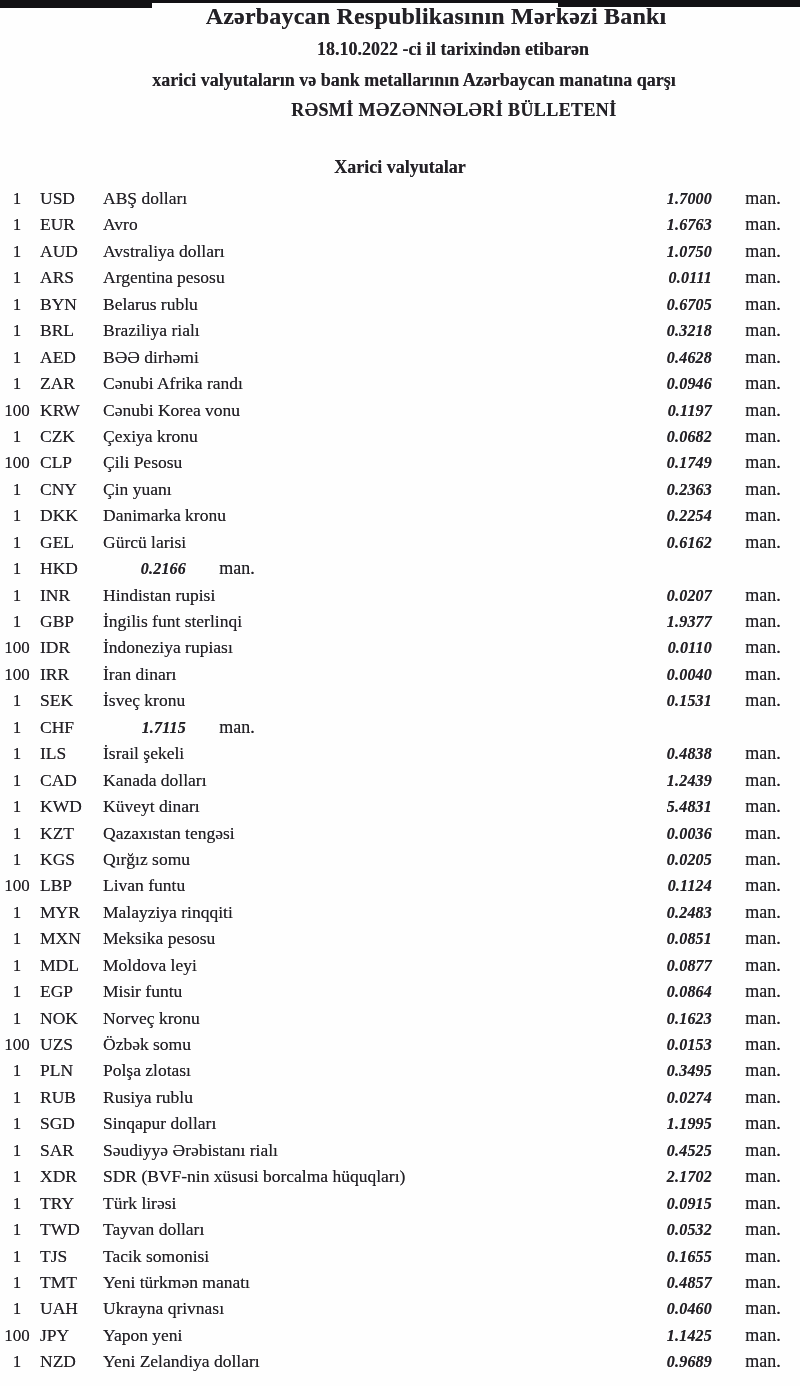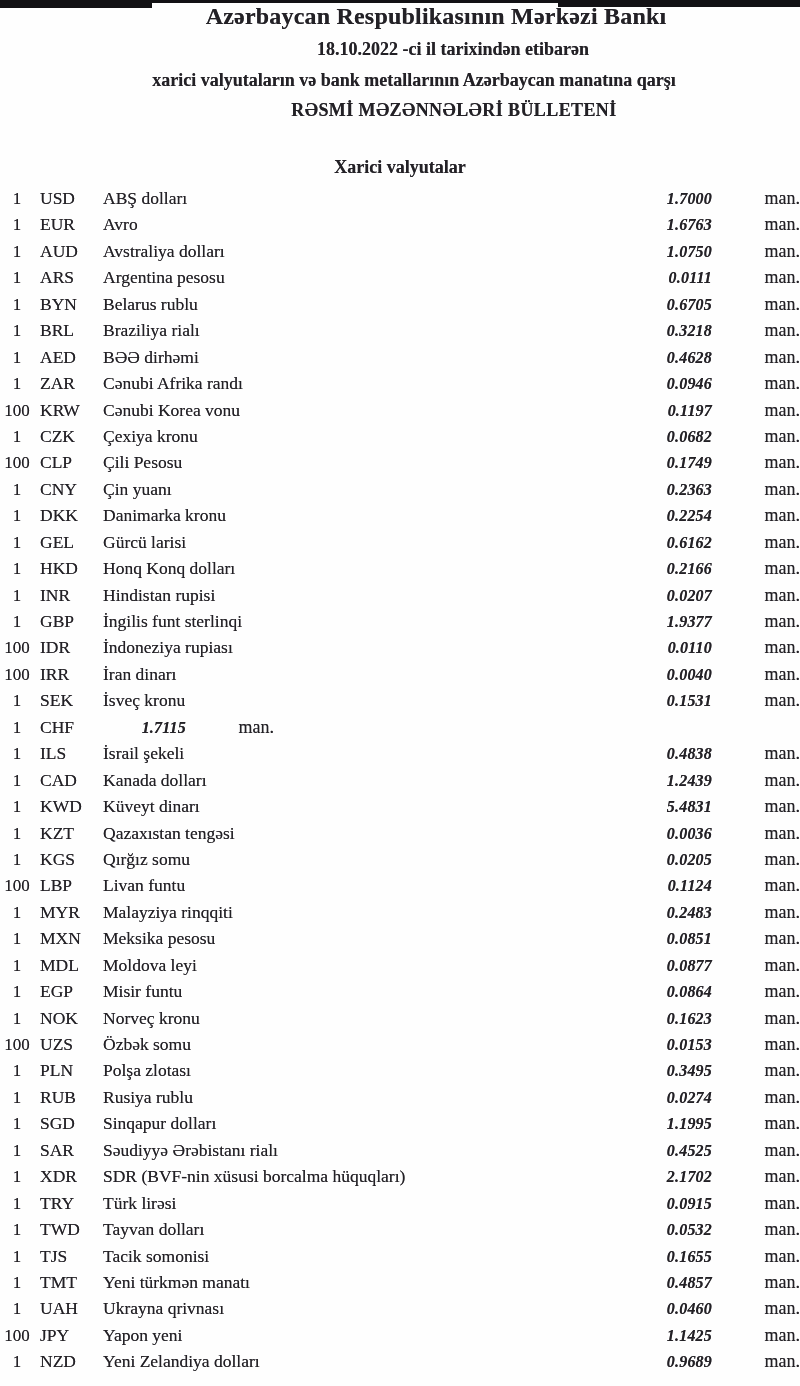--- a/index.html
+++ b/index.html
@@ -55,21 +55,21 @@
   }
   .row {
     display: flex; align-items: baseline;
     height: 26.45px; line-height: 26.45px;
     font-size: 17.5px;
   }
   .qty   { width: 34px; text-align: center; font-size: 17px; }
   .code  { width: 56px; margin-left: 6px; text-align: left; }
   .name  { margin-left: 7px; flex: 1; white-space: nowrap; overflow: hidden; }
   .rate  { width: 90px; text-align: right; font-weight: 700; font-style: italic; font-size: 16px; letter-spacing: 0.2px; }
-  .unit  { width: 74px; margin-left: 14px; text-align: right; font-size: 18px; }
+  .unit  { width: 74px; margin-left: 14px; text-align: center; font-size: 18px; }
 </style>
 </head>
 <body>
 
 <div class="page">
 
   <div class="scan-line"></div>
   <div class="scan-seg-left"></div>
   <div class="scan-seg-right"></div>
 
@@ -177,21 +177,20 @@
       <div class="row">
     <span class="qty">1</span>
     <span class="code">GEL</span>
     <span class="name">Gürcü larisi</span>
     <span class="rate">0.6162</span>
     <span class="unit">man.</span>
   </div>
       <div class="row">
     <span class="qty">1</span>
     <span class="code">HKD</span>
-    <span class="name">Honq Konq dolları</span>
     <span class="rate">0.2166</span>
     <span class="unit">man.</span>
   </div>
       <div class="row">
     <span class="qty">1</span>
     <span class="code">INR</span>
     <span class="name">Hindistan rupisi</span>
     <span class="rate">0.0207</span>
     <span class="unit">man.</span>
   </div>

